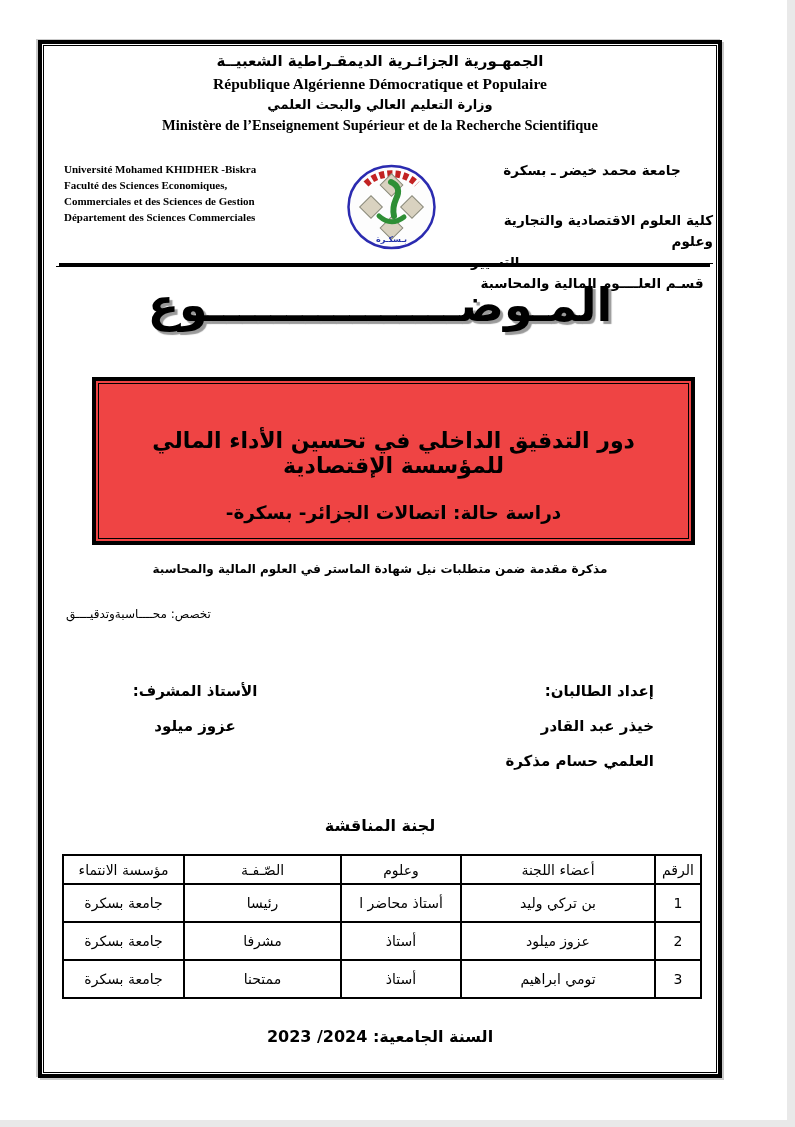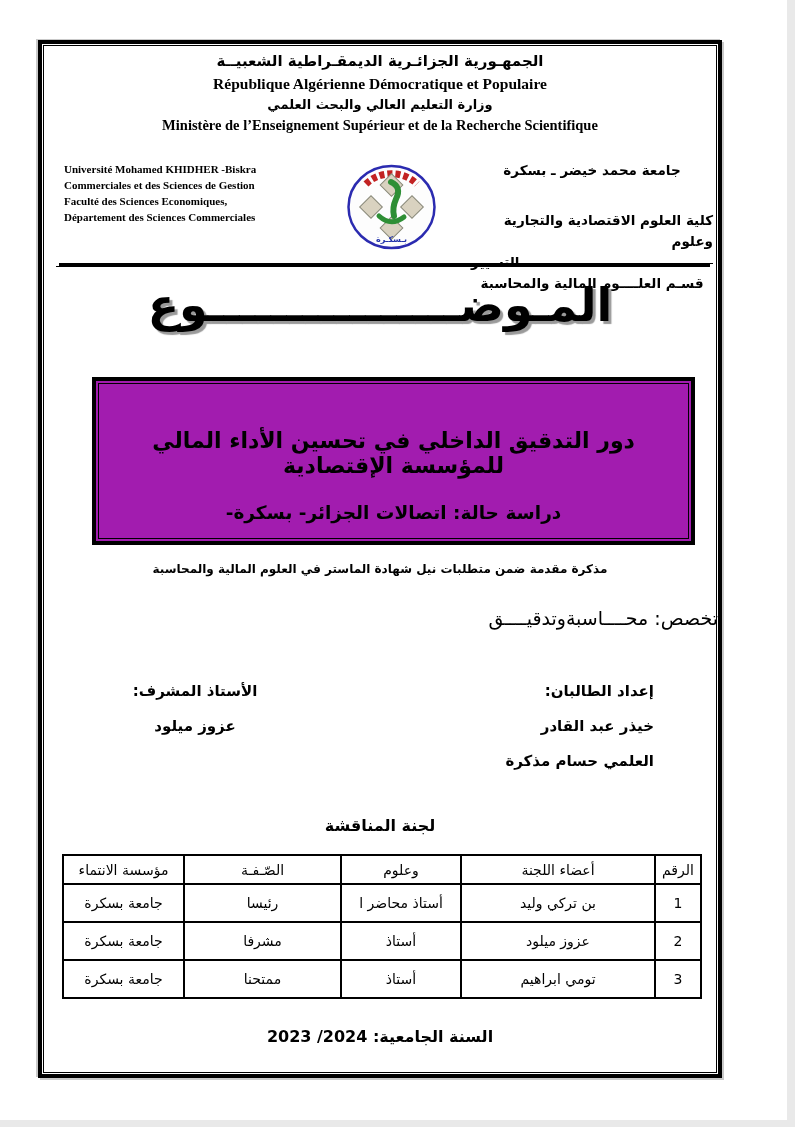--- a/index.html
+++ b/index.html
@@ -44,36 +44,36 @@
   .rule::after  { content:""; position:absolute; right:0; top:1px; width:3px; height:3px; background:#fff; }
 
   .subject {
     position:absolute; top:234px; left:0; width:100%; text-align:center;
     direction:rtl; font-size:46px; font-weight:bold;
     text-shadow:3px 3px 1px #9a9a9a;
   }
 
   .title-box {
     position:absolute; left:50px; top:333px; width:595px; height:160px;
-    border:4px solid #000; background:#a21caf;
+    border:4px solid #000; background:#ef4444;
   }
   .title-box-inner { position:absolute; inset:2px; border:1px solid #000; }
   .title-line1 {
     margin-top:44px; text-align:center; direction:rtl;
     font-size:22px; font-weight:bold;
   }
   .title-line2 {
     margin-top:24px; text-align:center; direction:rtl;
     font-size:18.5px; font-weight:bold;
   }
 
   .memo { position:absolute; top:518px; left:0; width:100%; text-align:center;
           direction:rtl; font-size:12px; font-weight:bold; }
-  .spec { position:absolute; top:563px; left:0; width:100%; text-align:right;
-          direction:rtl; font-size:19px; }
+  .spec { position:absolute; top:563px; left:0; width:100%; text-align:left;
+          direction:rtl; font-size:12px;padding-left:24px; }
 
   .students { position:absolute; left:462px; top:638px; width:150px;
               direction:rtl; text-align:right; font-size:15px; font-weight:bold; }
   .students div { margin-bottom:17px; }
   .supervisor { position:absolute; left:78px; top:638px; width:150px;
                 direction:rtl; text-align:center; font-size:15px; font-weight:bold; }
   .supervisor div { margin-bottom:17px; }
 
   .committee-heading { position:absolute; top:772px; left:0; width:100%;
                        text-align:center; direction:rtl; font-size:16px; font-weight:bold; }
@@ -112,22 +112,22 @@
 
       <div class="hdr">
         <div class="ar1">الجمهـورية الجزائـرية الديمقـراطية الشعبيــة</div>
         <div class="fr1">République Algérienne Démocratique et Populaire</div>
         <div class="ar2">وزارة التعليم العالي والبحث العلمي</div>
         <div class="fr2">Ministère de l’Enseignement Supérieur et de la Recherche Scientifique</div>
       </div>
 
       <div class="fr-block">
         <div>Université Mohamed KHIDHER -Biskra</div>
+        <div>Faculté des Sciences Economiques,</div>
         <div>Commerciales et des Sciences de Gestion</div>
-        <div>Faculté des Sciences Economiques,</div>
         <div>Département des Sciences Commerciales</div>
       </div>
 
       <div class="logo-wrap">
         <svg width="95" height="90" viewBox="0 0 95 90">
           <ellipse cx="47.5" cy="45" rx="43" ry="41" fill="#fdfdfd" stroke="#2b2bb0" stroke-width="2.5"></ellipse>
           <path d="M22 22 A34 30 0 0 1 73 22" stroke="#c22222" stroke-width="7" fill="none" stroke-dasharray="5 3"></path>
           <g fill="#d9d2c0" stroke="#8a8a7a" stroke-width="1">
             <rect x="39.5" y="15" width="16" height="16" transform="rotate(45 47.5 23)"></rect>
             <rect x="19" y="37" width="16" height="16" transform="rotate(45 27 45)"></rect>

